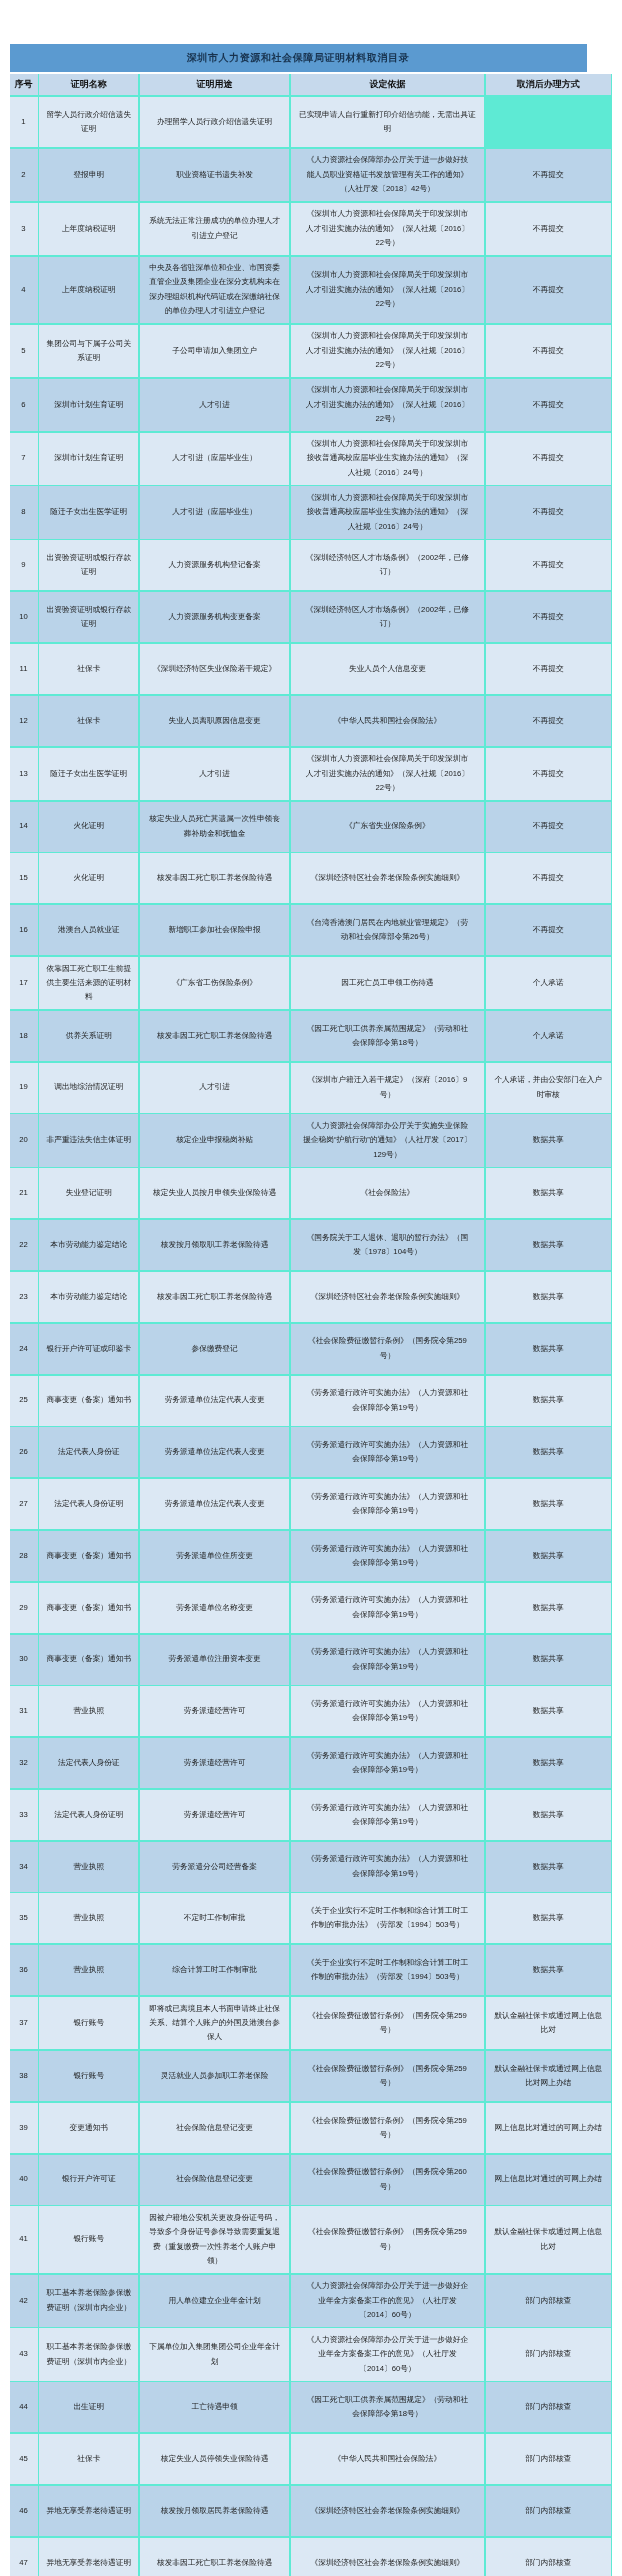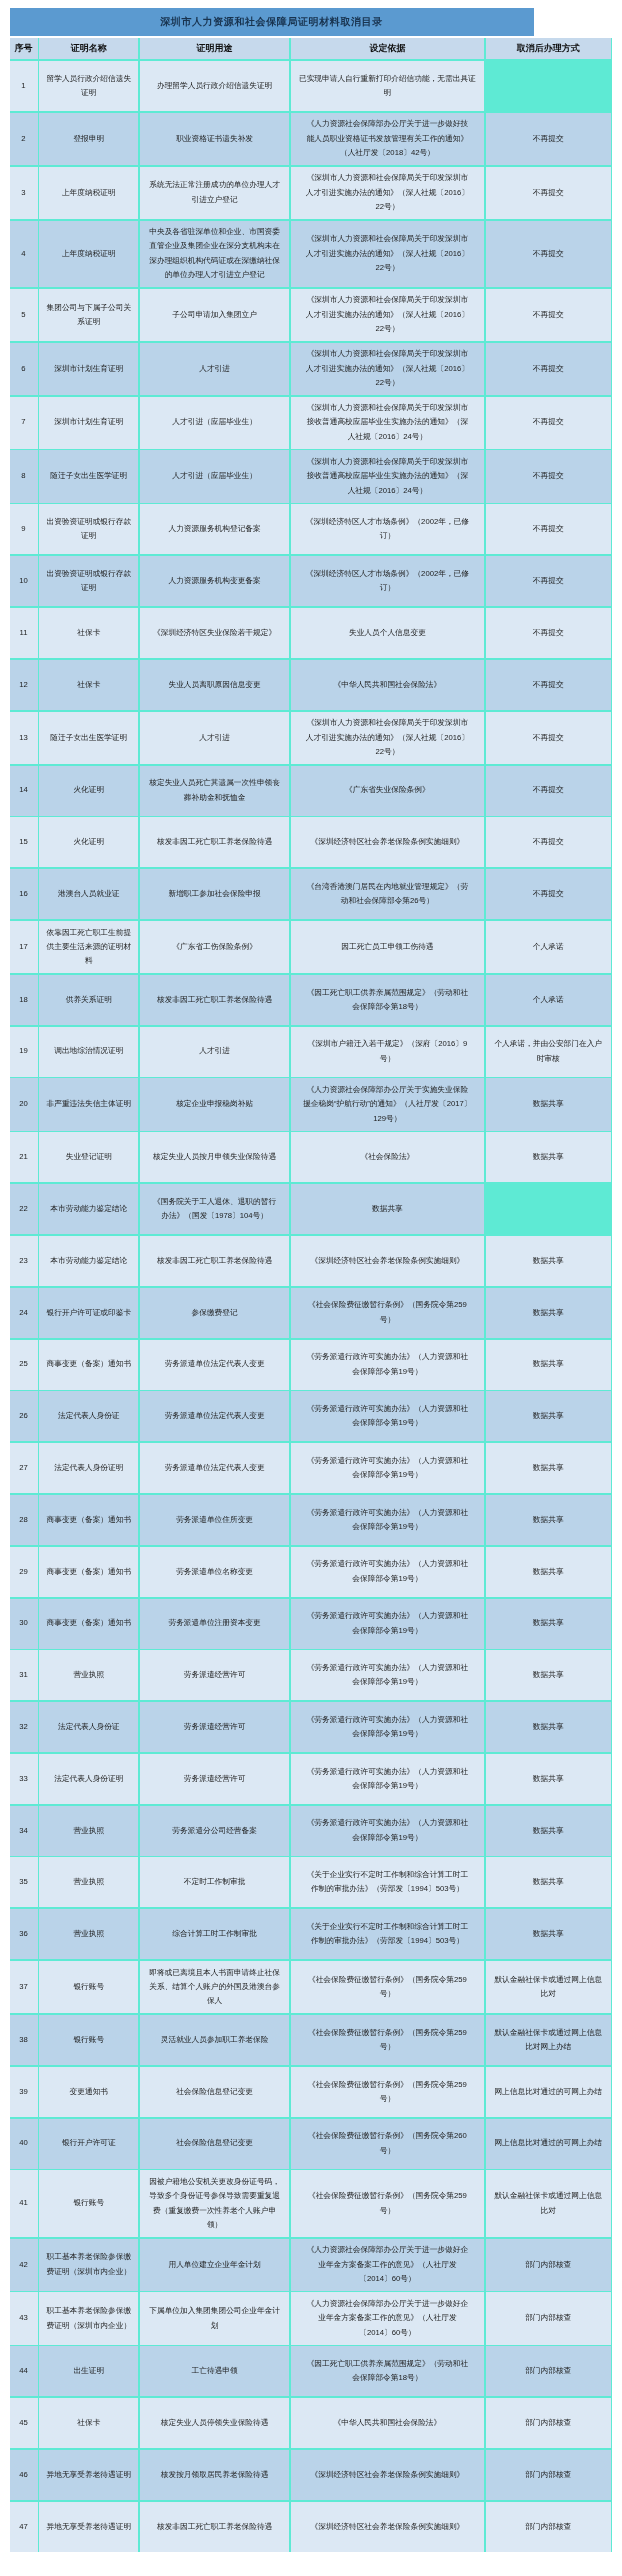--- a/index.html
+++ b/index.html
@@ -4,29 +4,30 @@
 <style>
   html,body{margin:0;padding:0;background:#ffffff;}
   body{
     width:623px;
     font-family:"Liberation Sans","DejaVu Sans",sans-serif;
     -webkit-font-smoothing:antialiased;
     color:#1c1c1c;
   }
   .page{padding:8.3px 0 10.7px 9.5px;}
   .title-bar{
-    width:524px;
+    width:577px;
     background:var(--title-bar,#5b9ad0);
     color:#18334f;
     font-weight:bold;
     font-size:10px;
     letter-spacing:0.6px;
     height:28px;
     display:flex;align-items:center;justify-content:center;
     margin-bottom:1.8px;
+    margin-top:36px;
   }
   .grid{
     width:602px;
     display:flex;flex-direction:column;gap:1.8px;
     background:#5eead4;
   }
   .row{
     display:grid;
     grid-template-columns:28px 99px 149px 193px 125px;
     gap:1.8px;
@@ -190,20 +191,21 @@
     <div class="cell c-method">数据共享</div>
   </div><div class="row light">
     <div class="cell c-no">21</div>
     <div class="cell c-name">失业登记证明</div>
     <div class="cell c-use">核定失业人员按月申领失业保险待遇</div>
     <div class="cell c-basis">《社会保险法》</div>
     <div class="cell c-method">数据共享</div>
   </div><div class="row dark">
     <div class="cell c-no">22</div>
     <div class="cell c-name">本市劳动能力鉴定结论</div>
+    <div class="cell c-use">核发按月领取职工养老保险待遇</div>
     <div class="cell c-basis">《国务院关于工人退休、退职的暂行办法》（国发〔1978〕104号）</div>
     <div class="cell c-method">数据共享</div>
   </div><div class="row light">
     <div class="cell c-no">23</div>
     <div class="cell c-name">本市劳动能力鉴定结论</div>
     <div class="cell c-use">核发非因工死亡职工养老保险待遇</div>
     <div class="cell c-basis">《深圳经济特区社会养老保险条例实施细则》</div>
     <div class="cell c-method">数据共享</div>
   </div><div class="row dark">
     <div class="cell c-no">24</div>

